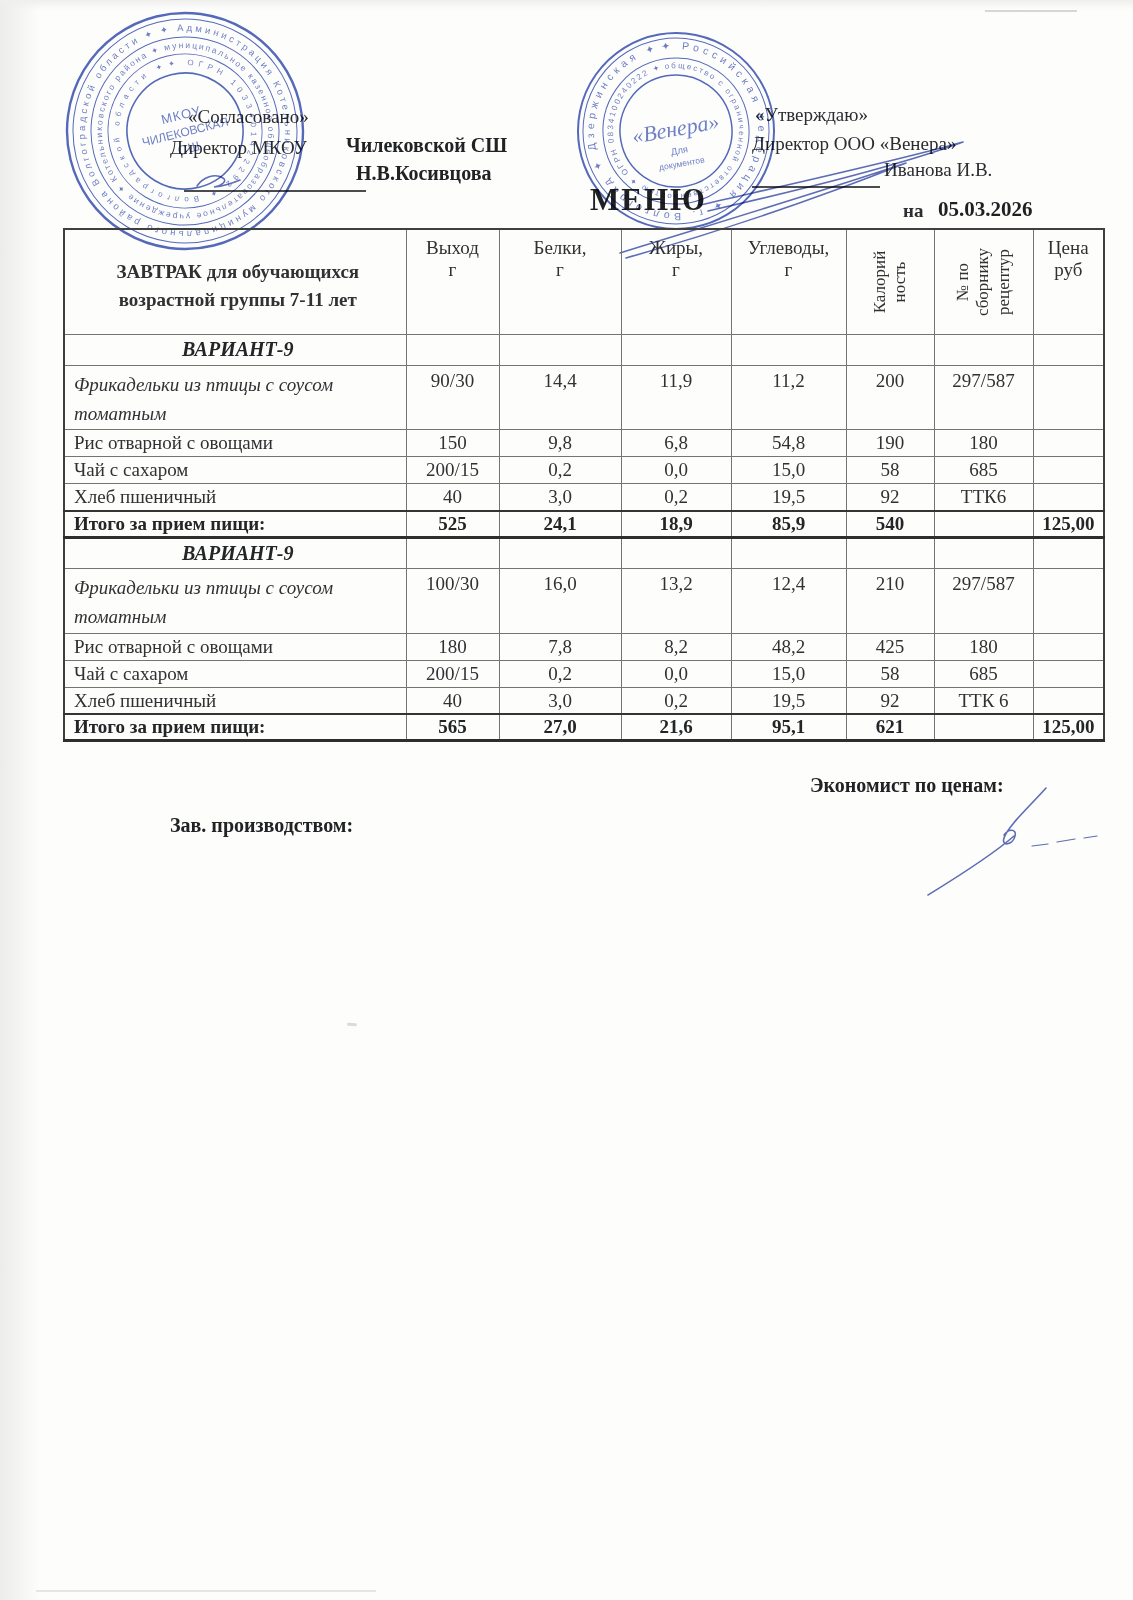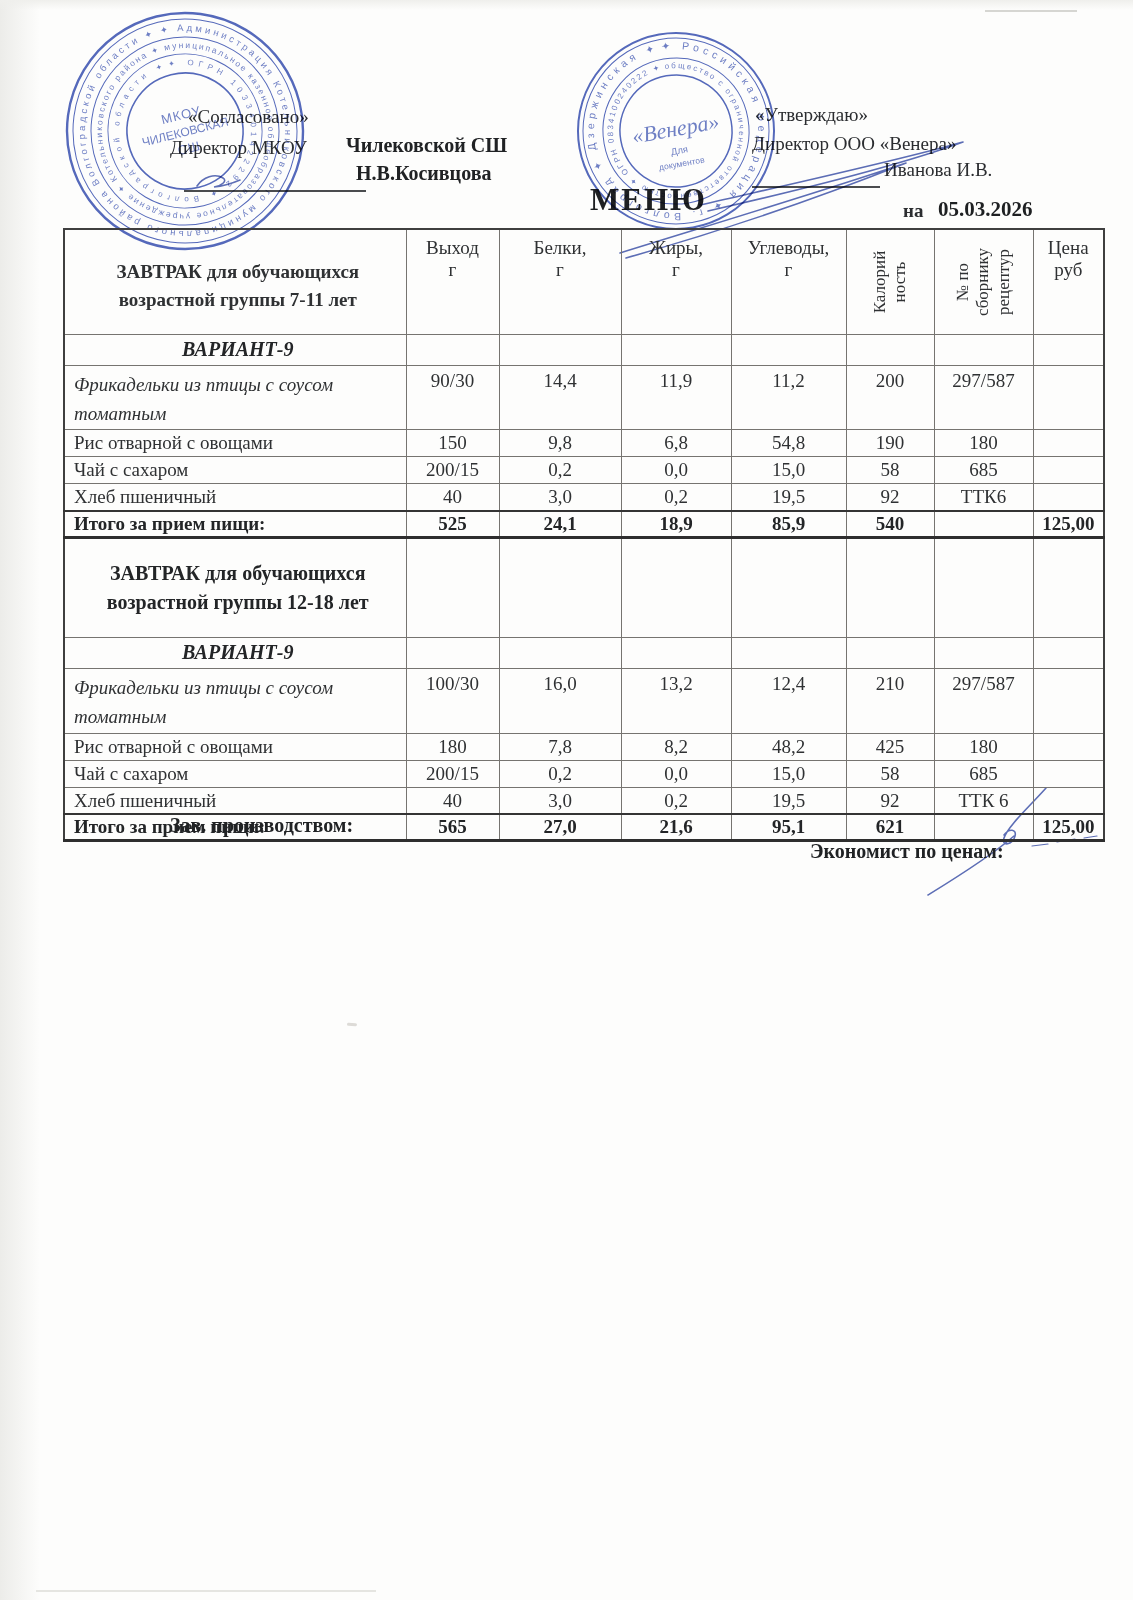--- a/index.html
+++ b/index.html
@@ -48,21 +48,21 @@
   tr.r-dish2 td.c-name .wrapblock{max-width:282px;line-height:1.55;font-style:italic;}
   tr.r-dish{height:27px;}
   tr.r-sect{height:100px;}
   tr.r-sect td.c-name{font-weight:bold;font-size:20px;color:#232527;text-align:center;}
   tr.r-total{height:16px;padding-left:17px;}
   tr.r-total td{border-top:2px solid #343434;border-bottom:3px solid #2e2e2e;
                 font-weight:bold;color:#232527;}
   .line{display:block;}
   
   .foot-left{left:170px;top:814px;}
-  .foot-right{left:810px;top:840px;}
+  .foot-right{left:810px;top:774px;}
 </style>
 </head>
 <body>
 
 <div class="page">
 
   <div class="edge-left"></div>
   <div class="edge-top"></div>
   <div class="artifact-line-top"></div>
   <div class="artifact-line-bottom"></div>
@@ -252,32 +252,20 @@
         <td class="c-name">Итого за прием пищи:</td>
         <td>525</td>
         <td>24,1</td>
         <td>18,9</td>
         <td>85,9</td>
         <td>540</td>
         <td></td>
         <td>125,00</td>
       </tr>
 
-      <tr class="r-sect">
-        <td class="c-name sect-title">
-          <div class="wrapblock">ЗАВТРАК для обучающихся возрастной группы 12-18 лет</div>
-          </td>
-        <td></td>
-          <td></td>
-          <td></td>
-          <td></td>
-          <td></td>
-          <td></td>
-          <td></td>
-      </tr>
 
       <tr class="r-var">
         <td class="c-name">ВАРИАНТ-9</td>
         <td></td>
           <td></td>
           <td></td>
           <td></td>
           <td></td>
           <td></td>
           <td></td>

